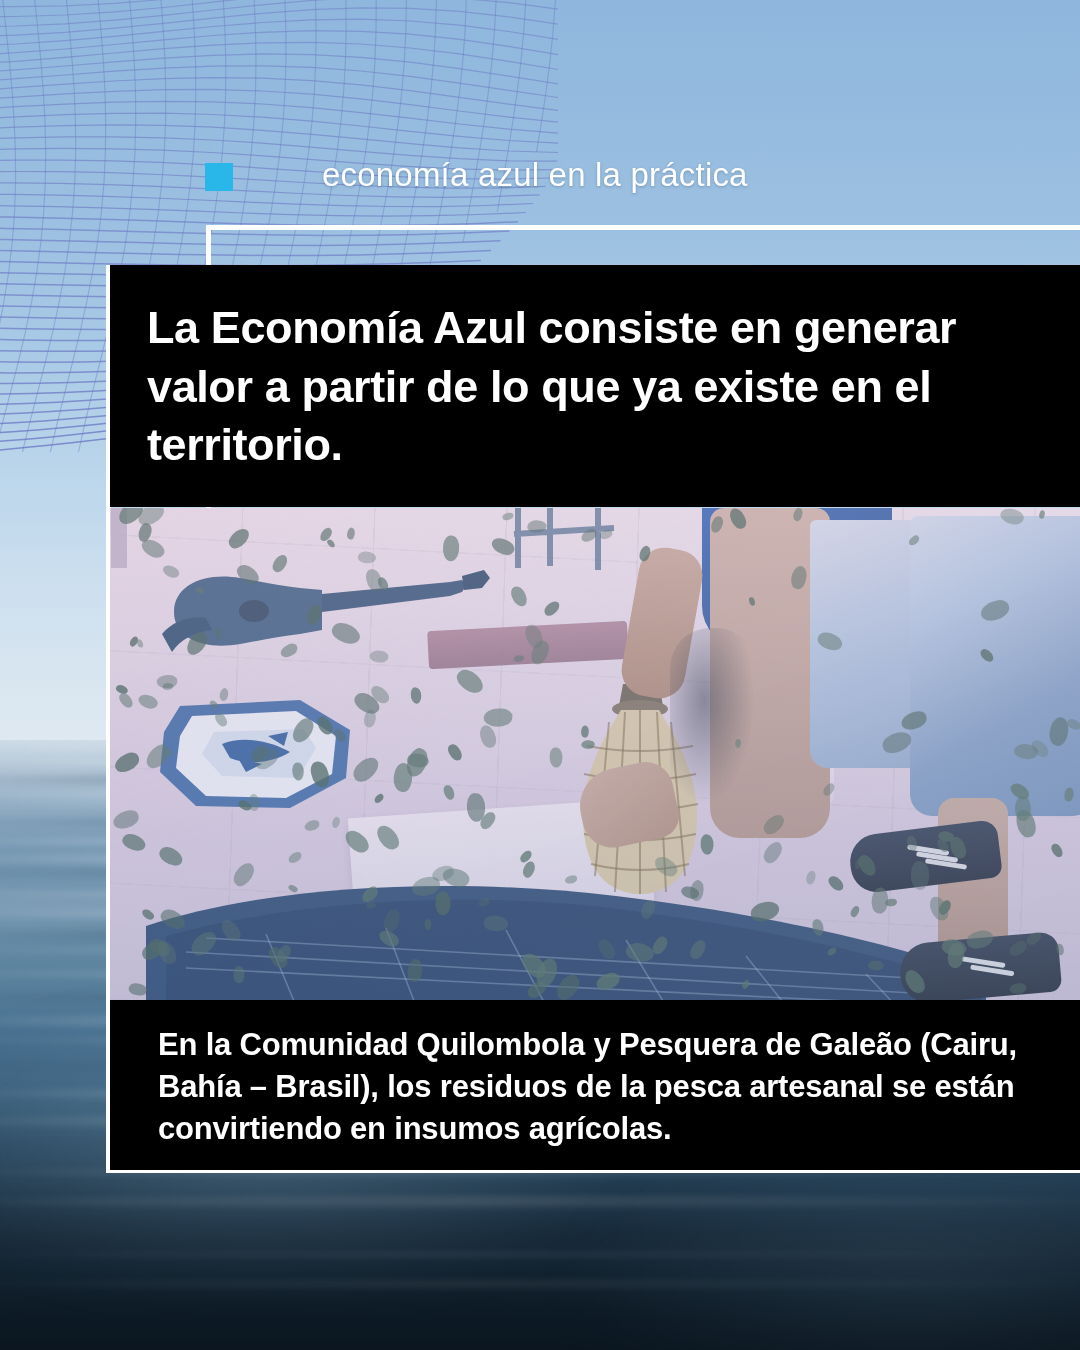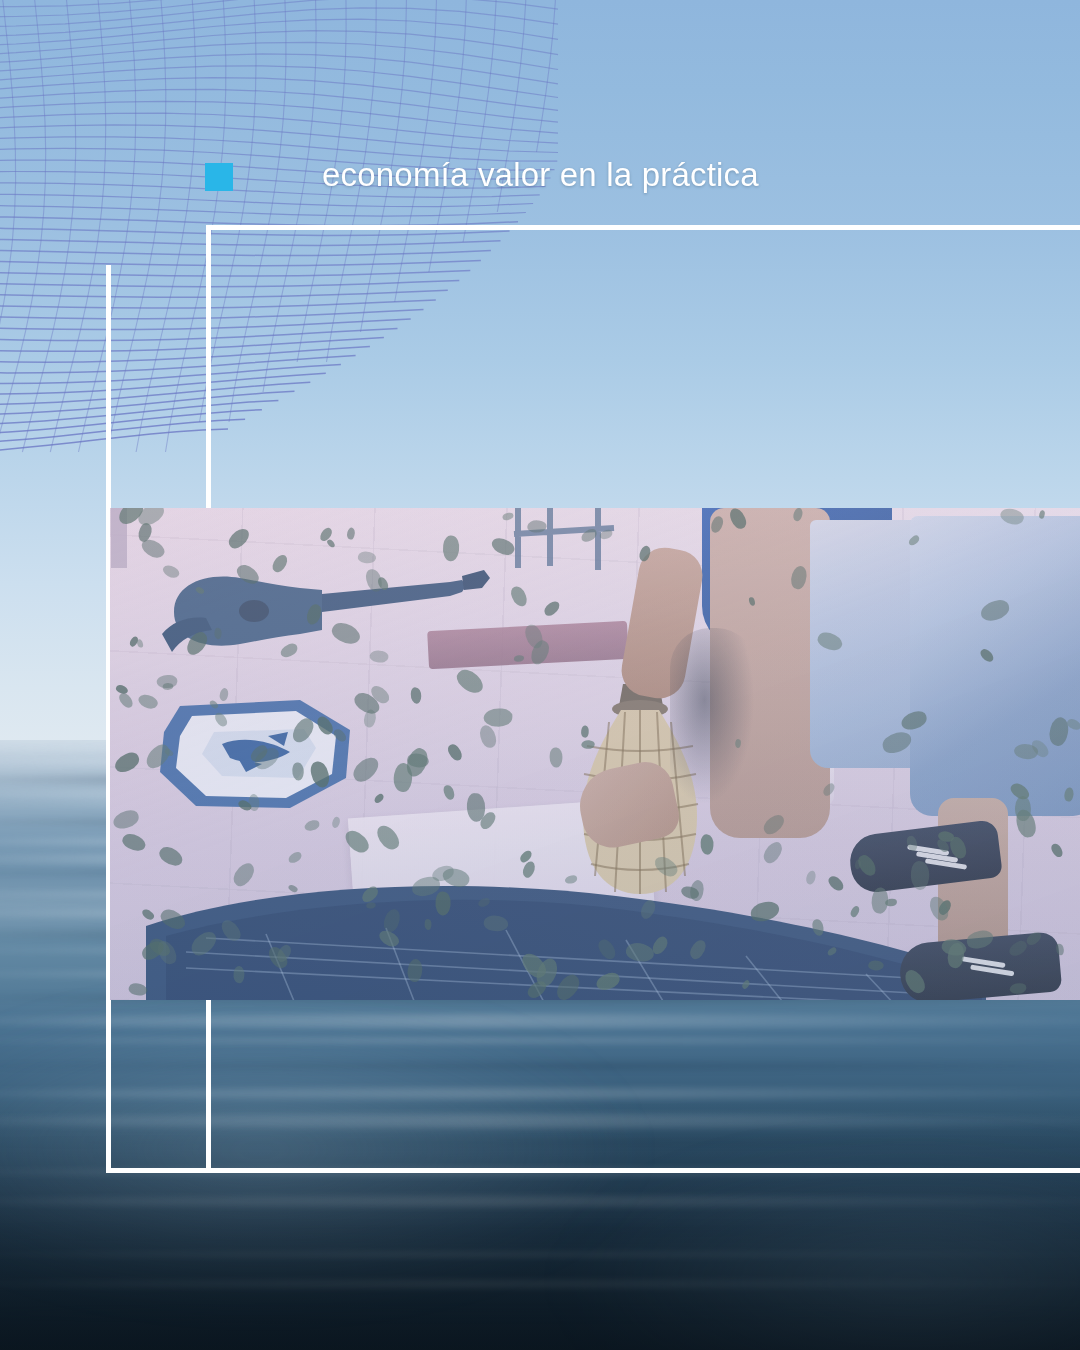--- a/index.html
+++ b/index.html
@@ -380,22 +380,25 @@
         <path d="M 618.8 8.0 L 619.1 38.0 L 618.6 68.0 L 617.3 98.0 L 615.0 128.0 L 611.9 158.0 L 608.0 188.0 L 603.5 218.0 L 598.5 248.0" fill="none" stroke="#6b77c4" stroke-width="1.1" opacity="0.42"></path>
       </svg>
   </div>
 
   <div class="cyan-square"></div>
 
   <div class="outline-frame"></div>
   <div class="outline-frame-left"></div>
   <div class="outline-frame-bottom"></div>
 
-  <div class="eyebrow">economía valor en la práctica</div>
-
+  <div class="eyebrow">economía azul en la práctica</div>
+
+  <div class="headline-box">
+    <div class="headline-text">La Economía Azul consiste en generar valor a partir de lo que ya existe en el territorio.</div>
+  </div>
 
   <div class="photo">
     <div class="photo-inner">
       <div class="floor"></div>
       <div class="floor-tiles"></div>
 
       <div class="table-leg"></div>
 
       <div class="chair">
         <svg width="110" height="64" viewBox="0 0 110 64">
@@ -650,15 +653,18 @@
           <div class="leaf" style="left: 250px; top: 45px; transform: rotate(191deg) scale(1.29); opacity: 0.35; background: rgb(63, 95, 86);"></div>
           <div class="leaf" style="left: 250px; top: 191px; transform: rotate(219deg) scale(1.91); opacity: 0.62; background: rgb(63, 95, 86);"></div>
           <div class="leaf" style="left: 839px; top: 443px; transform: rotate(105deg) scale(1.79); opacity: 0.7; background: rgb(78, 110, 99);"></div>
         </div>
 
       <div class="photo-tint"></div>
       <div class="photo-cool"></div>
     </div>
   </div>
 
+  <div class="caption-box">
+    <div class="caption-text">En la Comunidad Quilombola y Pesquera de Galeão (Cairu, Bahía – Brasil), los residuos de la pesca artesanal se están convirtiendo en insumos agrícolas.</div>
+  </div>
 
 
 </div>
 
 </body></html>

